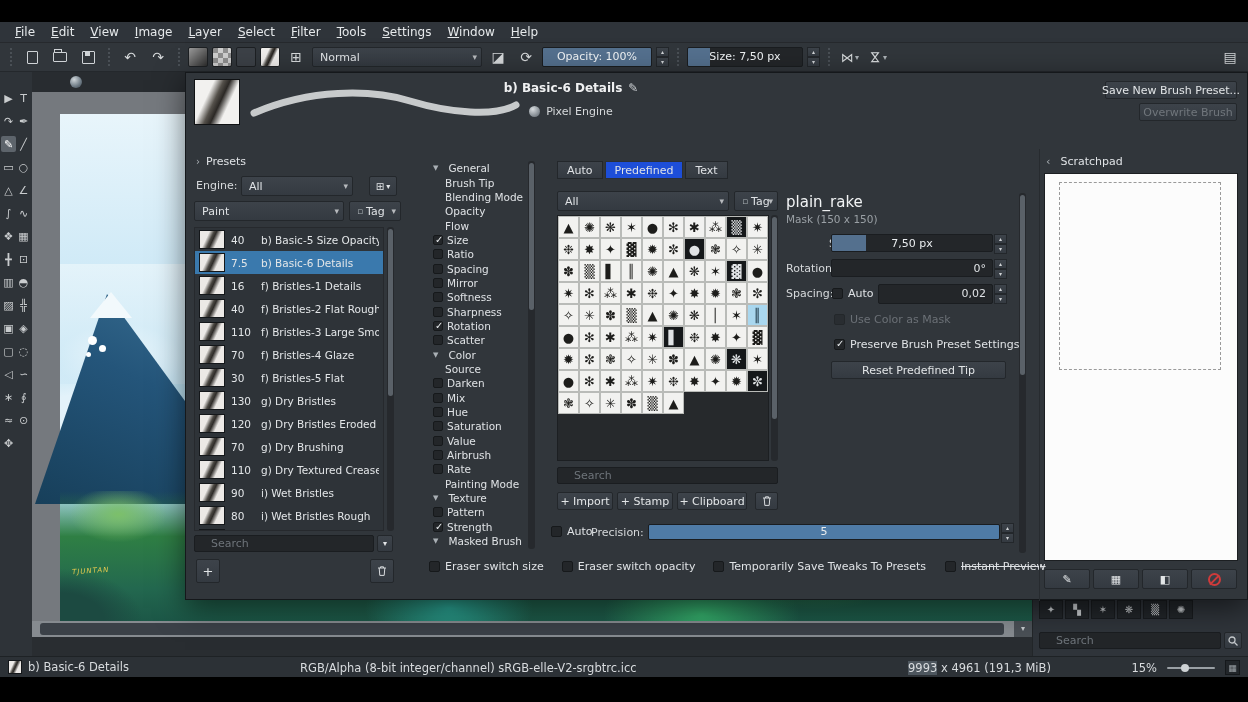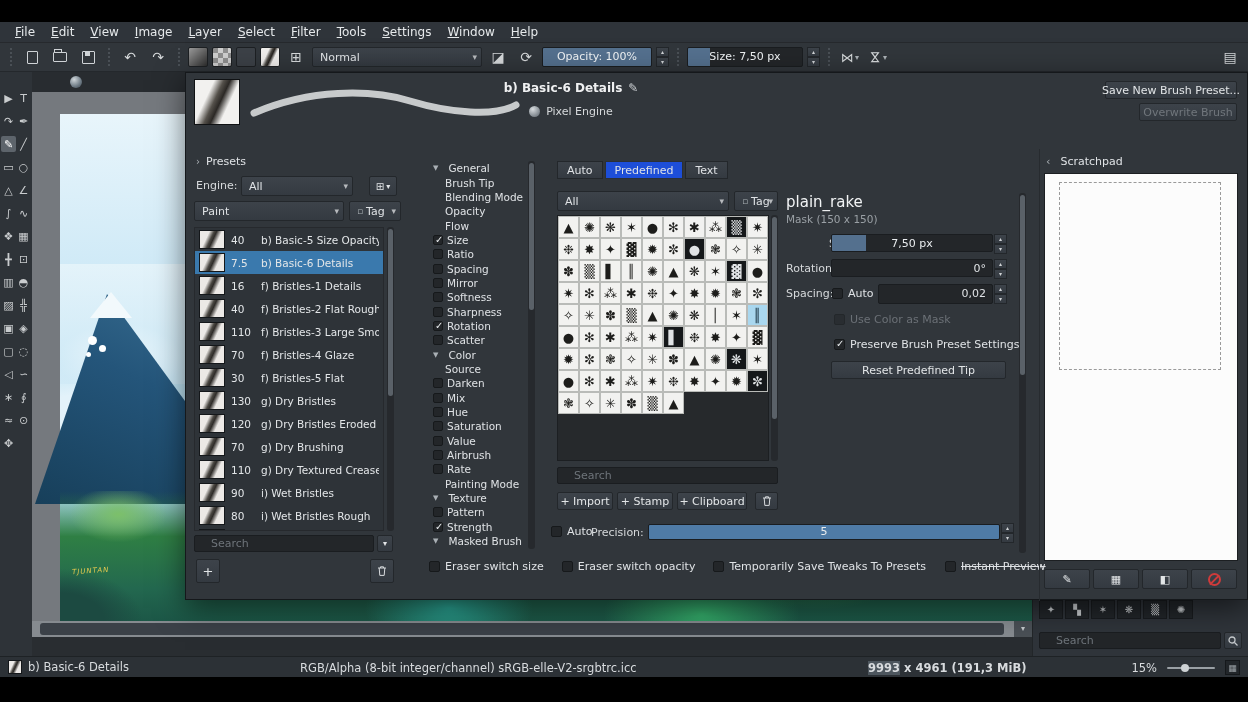--- a/index.html
+++ b/index.html
@@ -168,21 +168,21 @@
   #scratch-dash{position:absolute;left:14px;top:8px;width:162px;height:188px;border:1px dashed #9a9a9a;}
   .scratch-btn{position:absolute;top:496px;width:46px;height:20px;padding:0;}
   .no-entry{width:13px;height:13px;border:2px solid #cf3b3b;border-radius:50%;position:relative;}
   .no-entry::after{content:"";position:absolute;left:-2px;top:4px;width:13px;height:2px;background:#cf3b3b;transform:rotate(-45deg);}
 
   
   #statusbar{position:absolute;left:0;right:0;bottom:0;height:21px;background:#2c3136;border-top:1px solid #1e2225;font-size:11.5px;color:#d8dbde;}
   #sb-preset{position:absolute;left:8px;top:3px;display:flex;align-items:center;gap:6px;}
   .sb-thumb{width:14px;height:14px;background:#ece9e6 linear-gradient(115deg,rgba(0,0,0,0) 30%,#4a4742 45%,#2e2b28 53%,rgba(0,0,0,0) 70%);border:1px solid #14171a;}
   #sb-colorinfo{position:absolute;left:300px;top:4px;}
-  #sb-sizeinfo{position:absolute;left:868px;top:4px;font-weight:bold;}
+  #sb-sizeinfo{position:absolute;left:908px;top:4px;}
   #sb-sizeinfo .hl{background:#4d565e;}
   #sb-zoom{position:absolute;right:8px;top:0;height:21px;display:flex;align-items:center;gap:10px;}
   .zoom-track{position:relative;width:48px;height:2px;background:#9aa0a5;border-radius:1px;}
   .zoom-handle{position:absolute;left:30%;top:-3px;width:8px;height:8px;border-radius:50%;background:#cdd1d4;}
   .sb-icon{width:15px;height:15px;background:#22262a;border:1px solid #15181b;color:#9aa0a5;font-size:9px;display:flex;align-items:center;justify-content:center;}
 
   svg{display:block;}
 </style>
 </head>
 <body>

